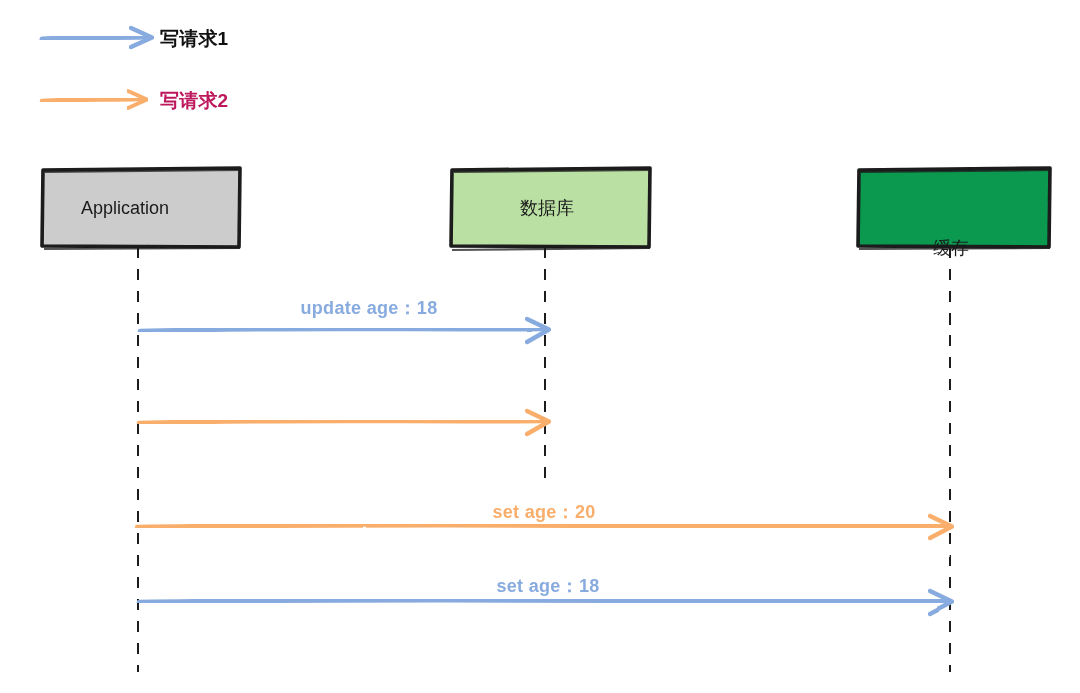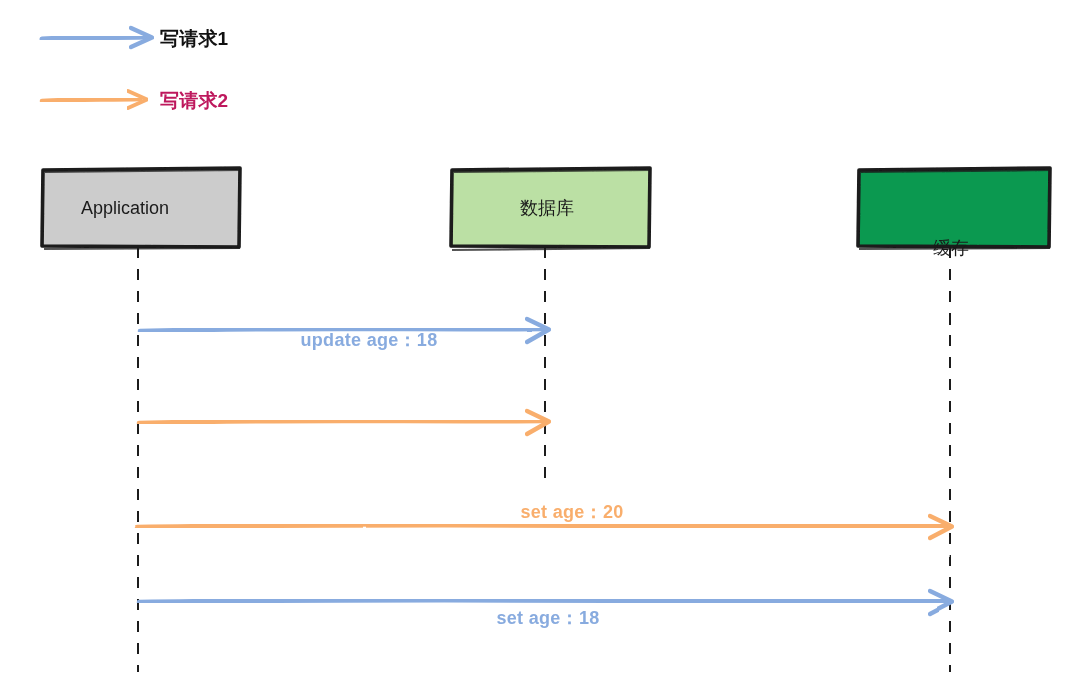--- a/index.html
+++ b/index.html
@@ -55,21 +55,21 @@
     transform: translate(-50%, -50%);
   }
   .msg-label {
     position: absolute;
     font-weight: bold;
     font-size: 18px;
     white-space: nowrap;
     transform: translate(-50%, -50%);
     letter-spacing: 0.3px;
   }
-  .msg-blue { color: #88abdf; margin-top: 32px; }
+  .msg-blue { color: #88abdf; }
   .msg-orange { color: #f9ae6c; }
 </style>
 </head>
 <body>
 
 <div id="diagram-root">
 
   <svg class="canvas" viewBox="0 0 1080 693">
     <defs>
       <filter id="rough" x="-5%" y="-20%" width="110%" height="140%">
@@ -141,16 +141,16 @@
   </svg>
 
   <div class="legend-label" id="legend-label-1">写请求1</div>
   <div class="legend-label" id="legend-label-2">写请求2</div>
 
   <div class="node-label" style="left:125px; top:208px;">Application</div>
   <div class="node-label" style="left:547px; top:208px;">数据库</div>
   <div class="node-label" style="left:951px; top:216px;margin-top:32px;">缓存</div>
 
   <div class="msg-label msg-blue" style="left:369px; top:308px;">update age：18</div>
-  <div class="msg-label msg-orange" style="left:572px; top:512px;">set age：20</div>
+  <div class="msg-label msg-orange" style="left:544px; top:512px;">set age：20</div>
   <div class="msg-label msg-blue" style="left:548px; top:586px;">set age：18</div>
 
 </div>
 
 </body></html>

